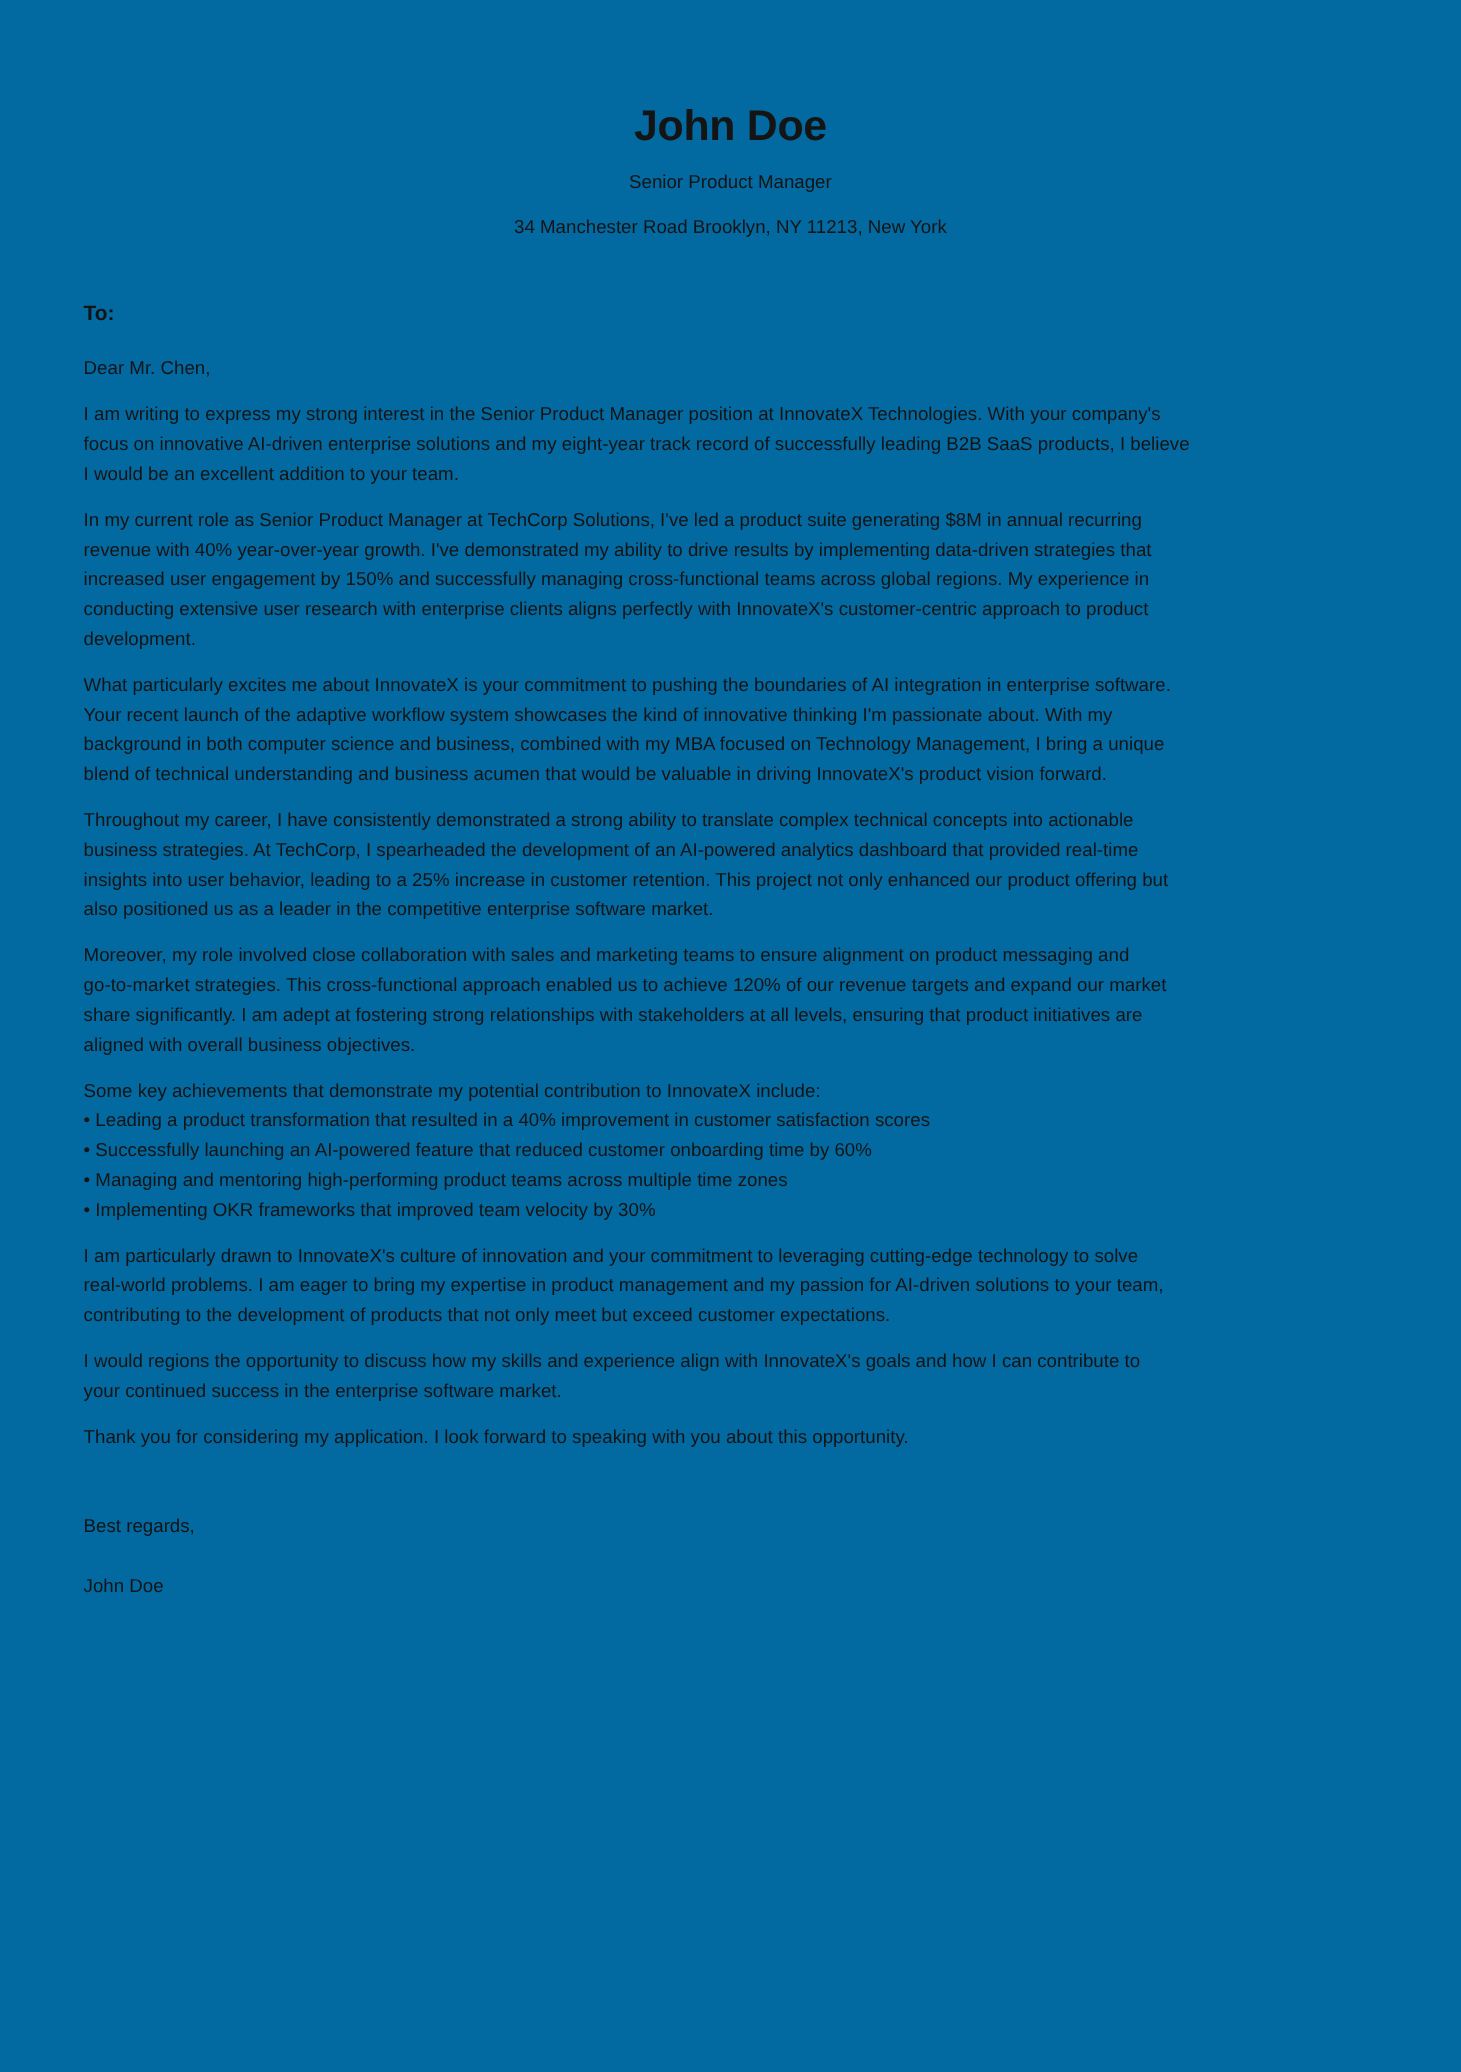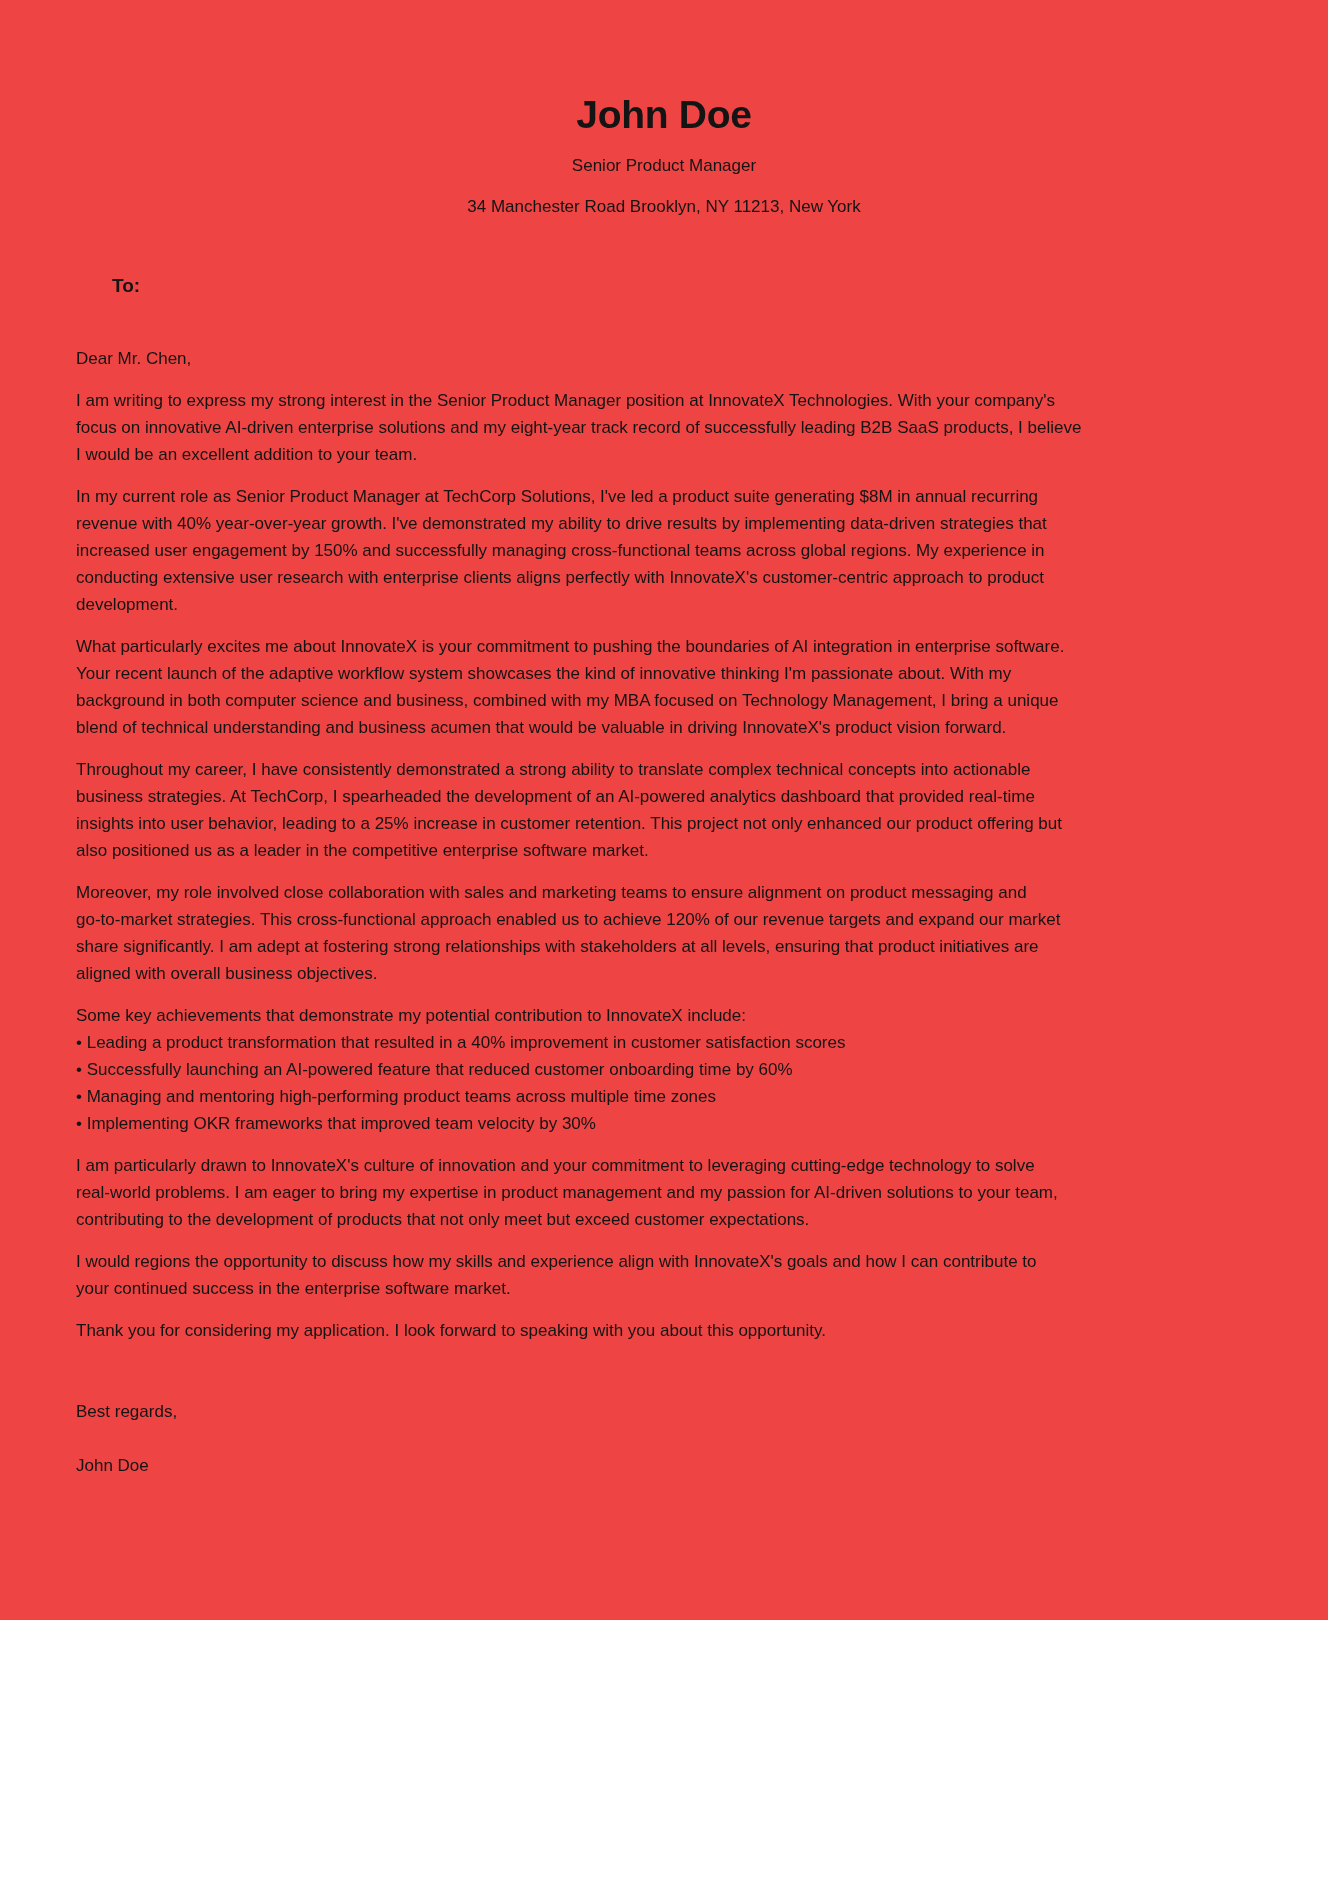--- a/index.html
+++ b/index.html
@@ -3,22 +3,22 @@
 <meta charset="utf-8">
 <style>
   html, body {
     margin: 0;
     padding: 0;
     background: #ffffff;
   }
   .page {
     position: relative;
     width: 1328px;
-    height: 1620px;
-    background: #ef4444;
+    height: 1884px;
+    background: #0369a1;
     color: #141414;
     font-family: "Liberation Sans", "DejaVu Sans", sans-serif;
     box-sizing: border-box;
     padding: 92px 76px 0 76px;
     overflow: hidden;
   }
   .doc-header {
     text-align: center;
   }
   .applicant-name {
@@ -30,34 +30,33 @@
   }
   .header-sub {
     font-size: 17px;
     line-height: 25px;
   }
   .header-sub div {
     margin: 16px;
   }
   .recipient {
     margin-top: 53px;
-    margin-left: 36px;
   }
   .to-label {
     font-size: 19px;
     line-height: 27px;
     font-weight: 700;
     margin: 0 0 5px 0;
   }
   .recipient-line {
     font-size: 17px;
     line-height: 25px;
   }
   .letter-body {
-    margin-top: 46px;
+    margin-top: 22px;
   }
   .letter-body p {
     font-size: 17px;
     line-height: 27px;
     margin: 0 0 15px 0;
     white-space: pre-line;
   }
   .closing-block {
     font-size: 17px;
     line-height: 27px;

